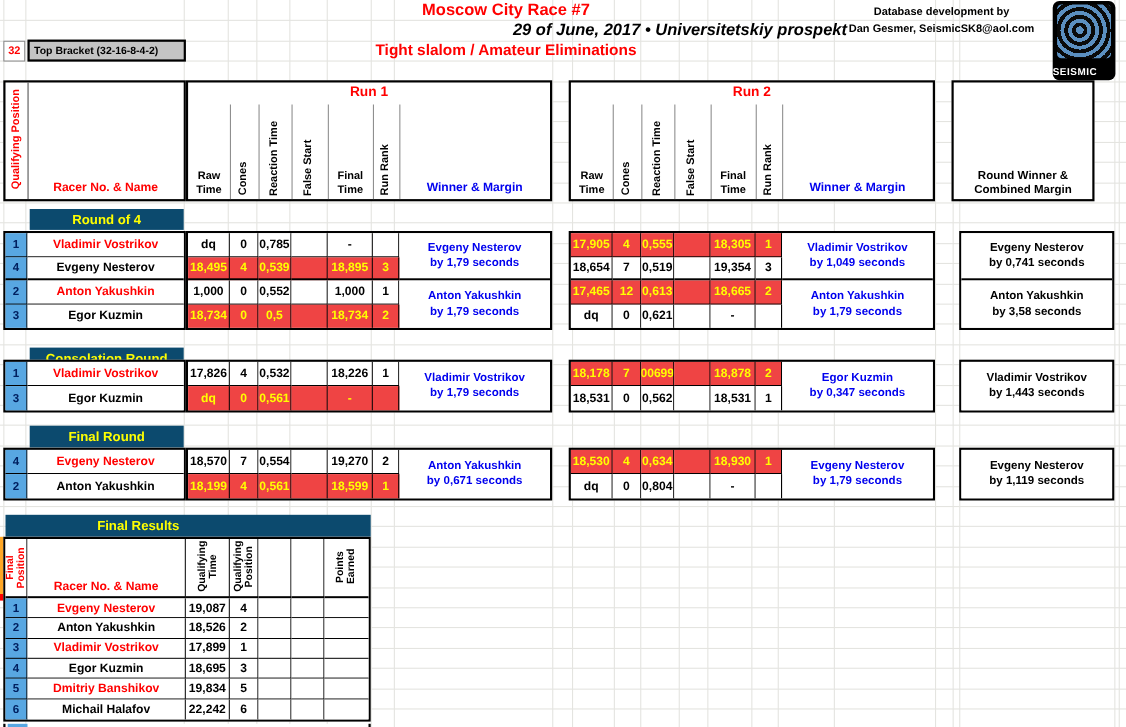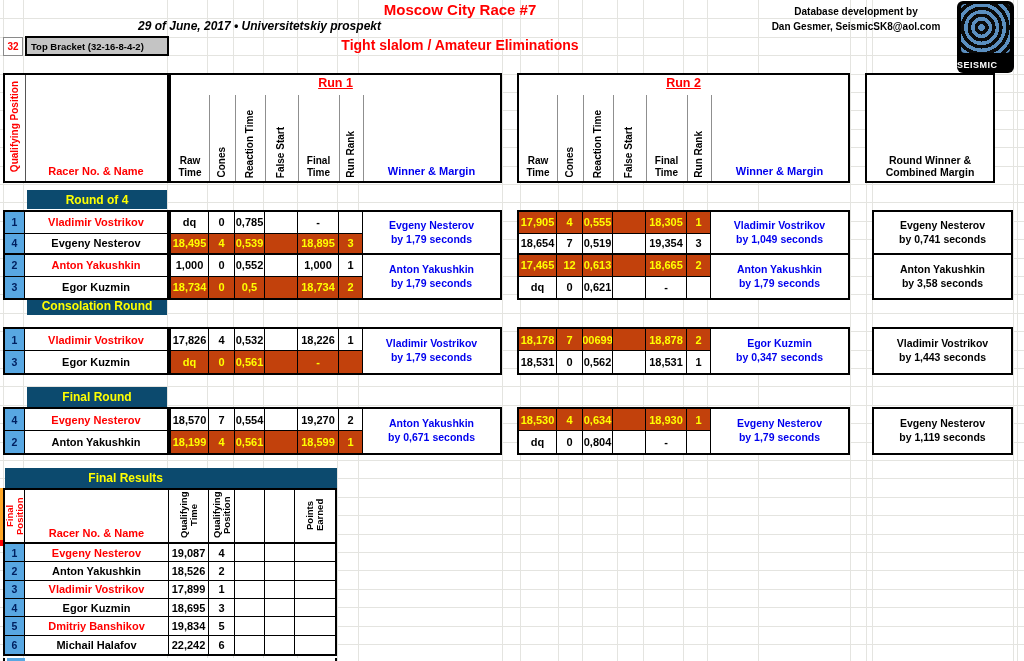--- a/index.html
+++ b/index.html
@@ -8,56 +8,56 @@
     position: relative; width: 1024px; height: 661px;
     background: #ffffff; overflow: hidden;
     font-family: "Liberation Sans", sans-serif; font-weight: bold; color:#000;
   }
   .abs { position: absolute; }
   
   .gl-v { position:absolute; top:0; bottom:0; width:1px; background:#e4e4e0; z-index:0; }
   .gl-h { position:absolute; left:0; right:0; height:1px; background:#e4e4e0; z-index:0; }
   
   .title   { left:150px; top:1px;  width:620px; text-align:center; font-size:15px;   color:#ff0000; z-index:2; }
-  .subtitle{ left:138px; top:19px; width:620px; text-align:left; font-size:12px; font-style:italic; color:#000; z-index:2; }
+  .subtitle{ left:150px; top:19px; width:620px; text-align:right; font-size:15px; font-style:italic; color:#000; z-index:2; }
   .event   { left:150px; top:37px; width:620px; text-align:center; font-size:14px;   color:#ff0000; z-index:2; }
   .credit  { left:758px; top:4px; width:196px; text-align:center; font-size:10px; line-height:1.5; z-index:2; }
   .num32   { left:3px; top:37px; width:20px; height:19px; display:flex; align-items:center; justify-content:center;
              color:#ff0000; font-size:10px; border:1px solid #8a8a8a; background:#fff; z-index:2; }
   .bracketbox { left:25px; top:36px; width:144px; height:20px; background:#c4c4c4; border:2px solid #000;
              font-size:9.5px; display:flex; align-items:center; padding-left:4px; z-index:3; }
   
   .logo { left:957px; top:1px; width:57px; height:72px; background:#000; border-radius:6px; z-index:3; }
   .logo-swirl { position:absolute; left:4px; top:3px; right:4px; height:49px; border-radius:4px;
              background: repeating-radial-gradient(circle at 42% 48%, #5b8fc0 0 3.5px, #0a0a0a 3.5px 7px); }
   .logo-text { position:absolute; bottom:3px; width:100%; text-align:left; color:#fff; font-size:9px; letter-spacing:.5px; }
   
   .box { position:absolute; border:2px solid #000; background:#fff; z-index:2; }
   .grid { display:grid; width:100%; height:100%; }
   .c { display:flex; align-items:center; justify-content:center; font-size:11px; overflow:hidden;
        border-right:1px solid #000; border-bottom:1px solid #000; background:#fff; }
   .c.norb { border-right:none; }
   .c.nobb { border-bottom:none; }
   .c.thick { border-bottom-width:2px; }
-  .hl { background:#c2410c; color:#ffff00; }
+  .hl { background:#ef4444; color:#ffff00; }
   .pos { background:#58a7e2; color:#002060; font-size:10.5px; }
   .red { color:#ff0000; }
   .blue { color:#0000ee; }
   .wincell { flex-direction:column; line-height:1.3; font-size:10.5px; text-align:center; }
   
   .bar { position:absolute; background:#0c4a6e; color:#ffff00; font-size:12px; display:flex;
          align-items:center; justify-content:center; z-index:2; }
   .bar-fr { justify-content:flex-start; }
   .bar-fr span { display:block; width:158px; text-align:right; }
   
   .vlabel { writing-mode:vertical-rl; transform:rotate(180deg); font-size:10px; line-height:1.05; text-align:center; }
   .hcol { position:absolute; top:20px; bottom:0; display:flex; align-items:flex-end; justify-content:center;
           padding-bottom:3px; font-size:10px; text-align:center; line-height:1.15; }
   .hsep { position:absolute; top:20px; bottom:0; width:1px; background:#8f8f8f; }
-  .runtitle { position:absolute; top:1px; left:0; right:0; text-align:center; font-size:12.5px; color:#ff0000;text-decoration:underline; }
+  .runtitle { position:absolute; top:1px; left:0; right:0; text-align:center; font-size:12.5px; color:#ff0000; }
   .strip-orange { left:0; top:488px; width:4px; height:52px; background:#ffa726; z-index:2; }
   .strip-red    { left:0; top:540px; width:4px; height:6px; background:#ff0000; z-index:2; }
   .partialrow { left:3px; top:658px; width:334px; height:3px; background:#fff;
                 border-left:2px solid #000; border-right:2px solid #000; z-index:2; }
   .partialrow .b { position:absolute; left:2px; top:0; width:18px; height:3px; background:#58a7e2; }
 </style>
 </head>
 <body>
 
 <div class="sheet">
@@ -193,21 +193,21 @@
       <div class="hcol blue" style="left: 192px; right: 0px; font-size: 11px;">Winner &amp; Margin</div>
     </div>
 
   <div class="box" style="left:865px;top:73px;width:130px;height:110px;">
     <div class="hcol" style="left:0;right:0;font-size:10.5px;">Round Winner &amp; Combined Margin</div>
   </div>
 
   <div class="bar" style="left:27px;top:190px;width:140px;height:19px;">
     <span>Round of 4</span>
   </div>
-  <div class="bar" style="left:27px;top:296px;width:140px;height:19px;">
+  <div class="bar" style="left:27px;top:316px;width:140px;height:19px;">
     <span>Consolation Round</span>
   </div>
   <div class="bar" style="left:27px;top:387px;width:140px;height:20px;">
     <span>Final Round</span>
   </div>
 
   <div class="box grid" style="left: 3px; top: 210px; width: 166px; height: 90px; grid-template-columns: 20px 1fr; grid-auto-rows: 1fr;">
       <div class="c pos">1</div>
       <div class="c norb red">Vladimir Vostrikov</div>
       <div class="c pos thick">4</div>

